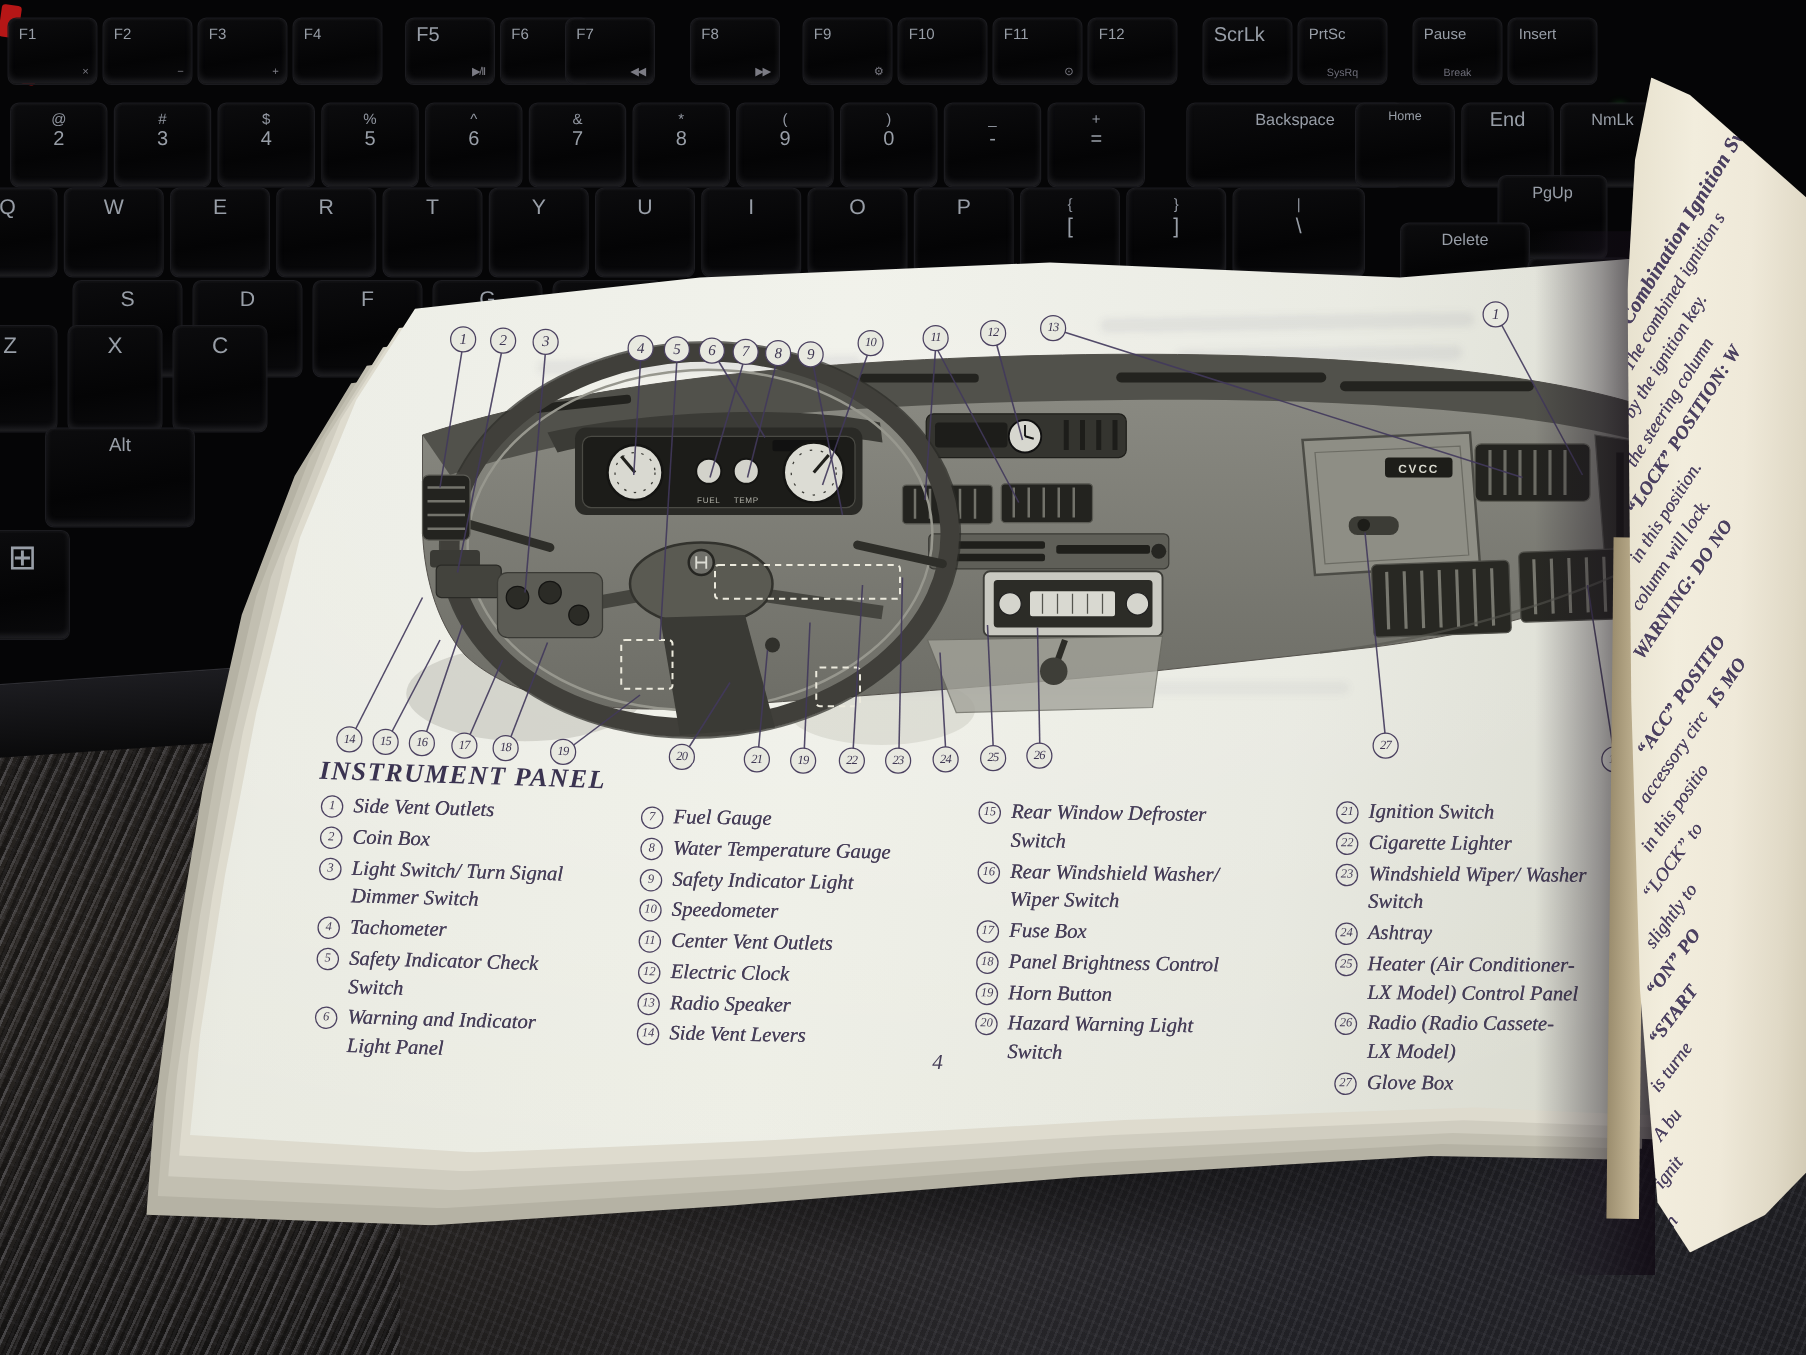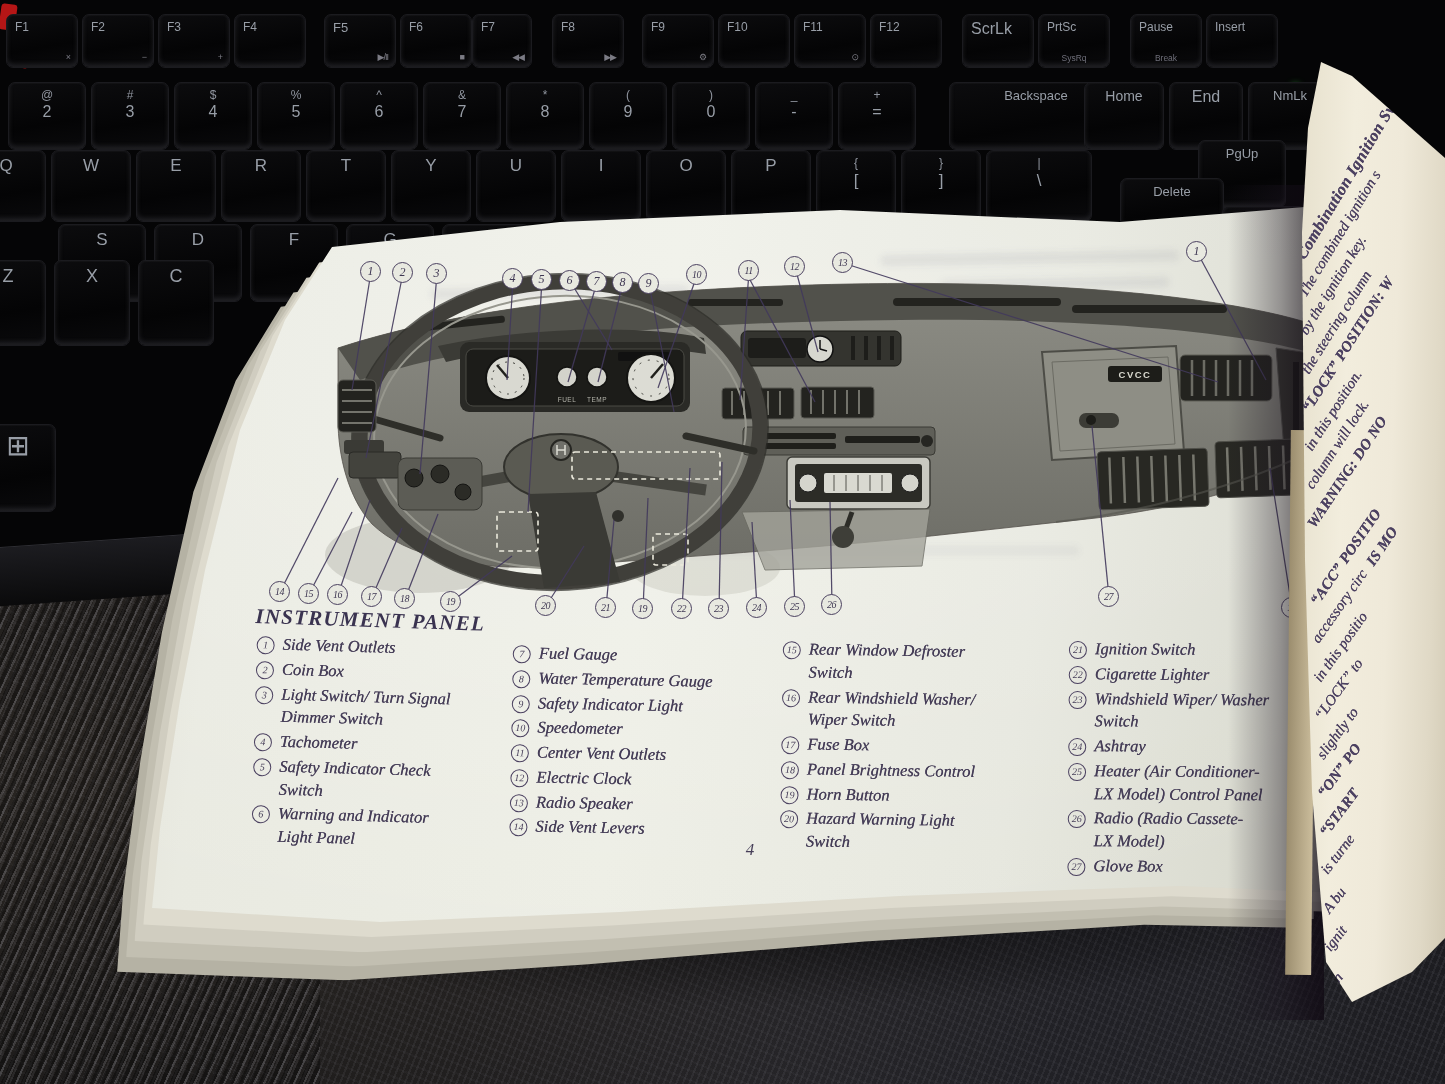--- a/index.html
+++ b/index.html
@@ -118,28 +118,28 @@
         <span class="ksub">−</span>
       </div>
       <div class="key fn" style="left: 158px; top: 14px; width: 72px; height: 54px;">
         <span class="kmain" style="font-size: 12px;">F3</span>
         <span class="ksub">+</span>
       </div>
       <div class="key fn" style="left: 234px; top: 14px; width: 72px; height: 54px;">
         <span class="kmain" style="font-size: 12px;">F4</span>
       </div>
       <div class="key fn" style="left: 324px; top: 14px; width: 72px; height: 54px;">
-        <span class="kmain" style="font-size: 13px;">F5</span>
+        <span class="kmain" style="font-size: 16px;">F5</span>
         <span class="ksub">▶/II</span>
       </div>
       <div class="key fn" style="left: 400px; top: 14px; width: 72px; height: 54px;">
         <span class="kmain" style="font-size: 12px;">F6</span>
         <span class="ksub">■</span>
       </div>
-      <div class="key fn" style="left: 472px; top: 14px; width: 60px; height: 54px;">
+      <div class="key fn" style="left: 452px; top: 14px; width: 72px; height: 54px;">
         <span class="kmain" style="font-size: 12px;">F7</span>
         <span class="ksub">◀◀</span>
       </div>
       <div class="key fn" style="left: 552px; top: 14px; width: 72px; height: 54px;">
         <span class="kmain" style="font-size: 12px;">F8</span>
         <span class="ksub">▶▶</span>
       </div>
       <div class="key fn" style="left: 642px; top: 14px; width: 72px; height: 54px;">
         <span class="kmain" style="font-size: 12px;">F9</span>
         <span class="ksub">⚙</span>
@@ -209,21 +209,21 @@
         <span class="kmain" style="font-size: 16px;">-</span>
       </div>
       <div class="key" style="left: 838px; top: 82px; width: 78px; height: 68px;">
         <span class="kshift">+</span>
         <span class="kmain" style="font-size: 16px;">=</span>
       </div>
       <div class="key" style="left: 949px; top: 82px; width: 174px; height: 68px;">
         <span class="kmain" style="font-size: 13px;">Backspace</span>
       </div>
       <div class="key" style="left: 1084px; top: 82px; width: 80px; height: 68px;">
-        <span class="kmain" style="font-size: 14px;">Home</span>
+        <span class="kmain" style="font-size: 10px;">Home</span>
       </div>
       <div class="key" style="left: 1169px; top: 82px; width: 74px; height: 68px;">
         <span class="kmain" style="font-size: 16px;">End</span>
       </div>
       <div class="key" style="left: 1248px; top: 82px; width: 84px; height: 68px;">
         <span class="kmain" style="font-size: 13px;">NmLk</span>
       </div>
       <div class="key" style="left: -34px; top: 150px; width: 80px; height: 72px;">
         <span class="kmain" style="font-size: 17px;">Q</span>
       </div>
@@ -308,20 +308,23 @@
         <span class="kmain" style="font-size: 13px;">PgDn</span>
       </div>
       <div class="key" style="left: -30px; top: 260px; width: 76px; height: 86px;">
         <span class="kmain" style="font-size: 18px;">Z</span>
       </div>
       <div class="key" style="left: 54px; top: 260px; width: 76px; height: 86px;">
         <span class="kmain" style="font-size: 18px;">X</span>
       </div>
       <div class="key" style="left: 138px; top: 260px; width: 76px; height: 86px;">
         <span class="kmain" style="font-size: 18px;">C</span>
+      </div>
+      <div class="key" style="left: 36px; top: 342px; width: 120px; height: 80px;">
+        <span class="kmain" style="font-size: 15px;">Alt</span>
       </div>
       <div class="key" style="left: -20px; top: 424px; width: 76px; height: 88px;">
         <span class="kmain" style="font-size: 28px;">⊞</span>
       </div>
     </div>
   <div id="laptop-edge"></div>
 
   <div id="book-shadow"></div>
   <div id="stack4" class="page-shape"></div>
   <div id="stack3" class="page-shape"></div>

